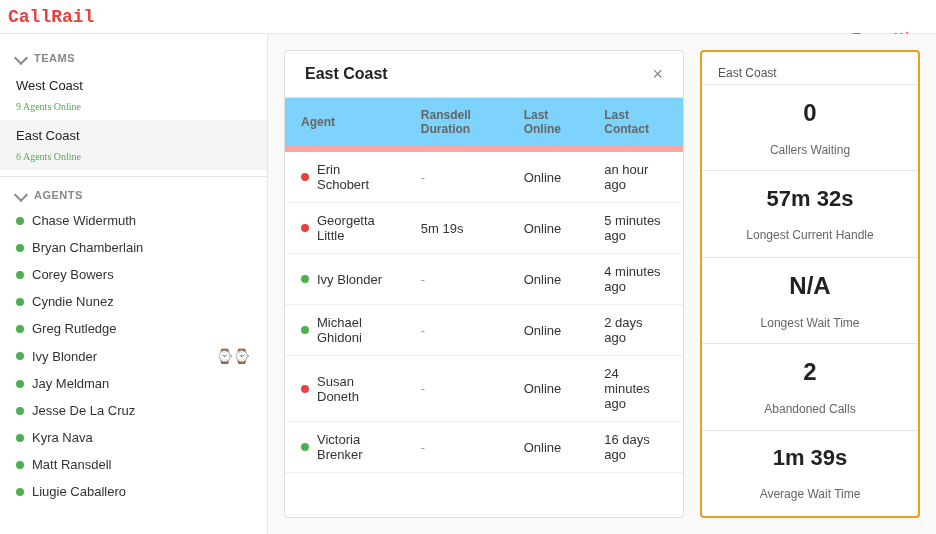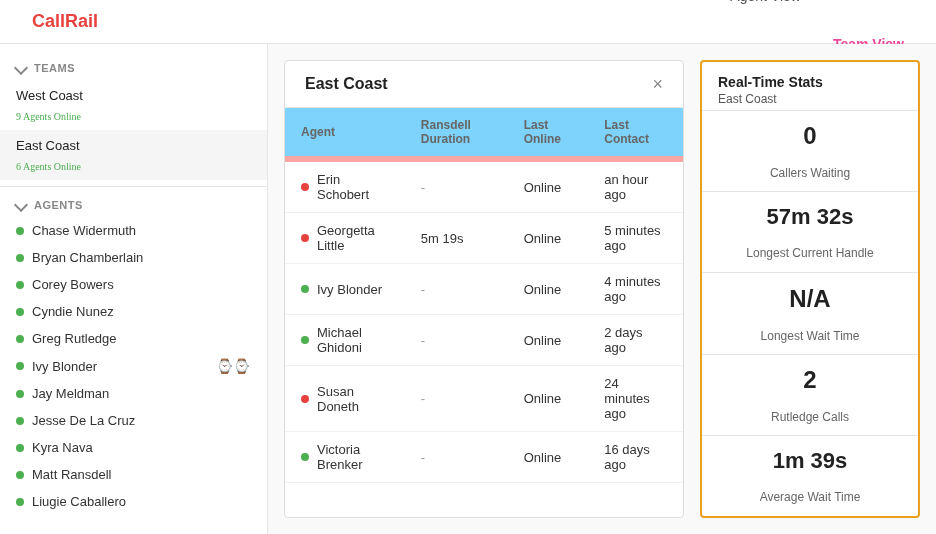--- a/index.html
+++ b/index.html
@@ -1,19 +1,19 @@
 <!DOCTYPE html>
 <html><head>
   <meta charset="utf-8">
   <style>
     * { box-sizing: border-box; margin: 0; padding: 0; }
     body { font-family: -apple-system, BlinkMacSystemFont, 'Segoe UI', sans-serif; font-size: 13px; color: #333; background: #fff; display: flex; flex-direction: column; height: 534px; overflow: hidden; }
 
     
-    .header { display: flex; align-items: center; padding: 0 32px; height: 44px; border-bottom: 1px solid #e5e5e5; flex-shrink: 0; }
+    .header { display: flex; align-items: center; padding: 0 8px; height: 34px; border-bottom: 1px solid #e5e5e5; flex-shrink: 0; font-family: Liberation Mono, monospace; }
     .logo { font-size: 18px; font-weight: 700; color: #222; margin-right: auto; }
     .logo span { color: #e8423f; }
     .nav-tabs { display: flex; gap: 32px; }
     .nav-tab { font-size: 14px; color: #555; cursor: pointer; padding: 4px 0; border-bottom: 2px solid transparent; }
     .nav-tab.active { color: #ec4899; border-bottom: 4px solid #6d28d9; font-weight: 600; margin-top: 48px; }
 
     
     .main { display: flex; flex: 1; overflow: hidden; }
 
     
@@ -243,35 +243,34 @@
     <td>Online</td>
     <td>16 days ago</td>
   </tr>
             </tbody>
         </table>
       </div>
     </div>
 
     <div class="stats-panel">
       <div class="stats-header">
-        <div class="stats-title">Real-Time Stats</div>
         <div class="stats-subtitle">East Coast</div>
       </div>
       <div id="stats-items" style="display:contents;"><div class="stats-item">
     <div class="stats-value ">0</div>
     <div class="stats-label">Callers Waiting</div>
   </div><div class="stats-item">
     <div class="stats-value large">57m 32s</div>
     <div class="stats-label">Longest Current Handle</div>
   </div><div class="stats-item">
     <div class="stats-value ">N/A</div>
     <div class="stats-label">Longest Wait Time</div>
   </div><div class="stats-item">
     <div class="stats-value ">2</div>
-    <div class="stats-label">Rutledge Calls</div>
+    <div class="stats-label">Abandoned Calls</div>
   </div><div class="stats-item">
     <div class="stats-value large">1m 39s</div>
     <div class="stats-label">Average Wait Time</div>
   </div></div>
     </div>
 
   </div>
 </div>
 
 </body></html>

